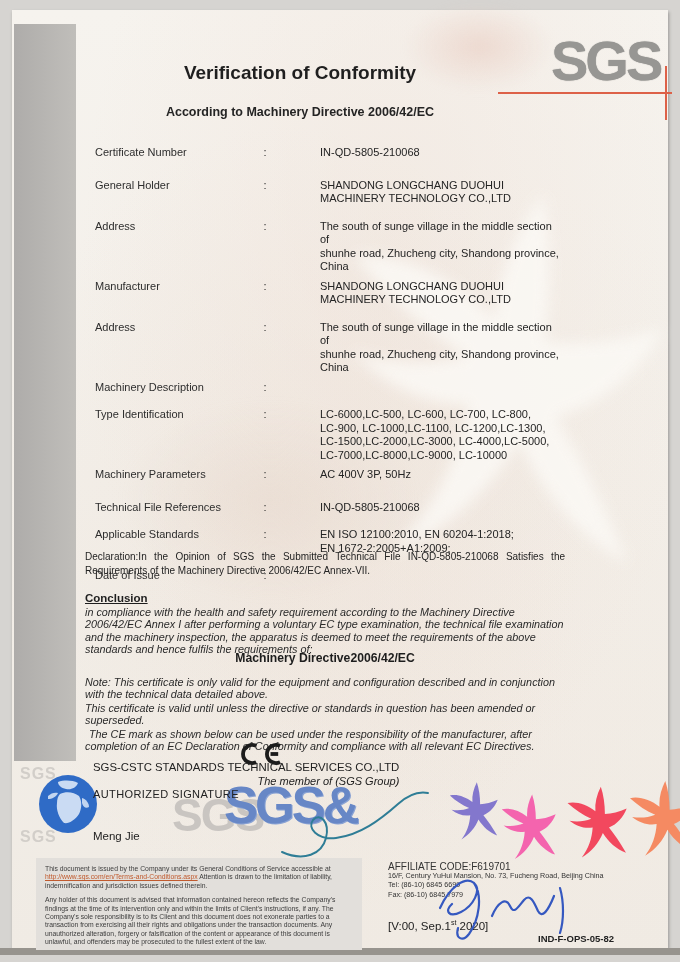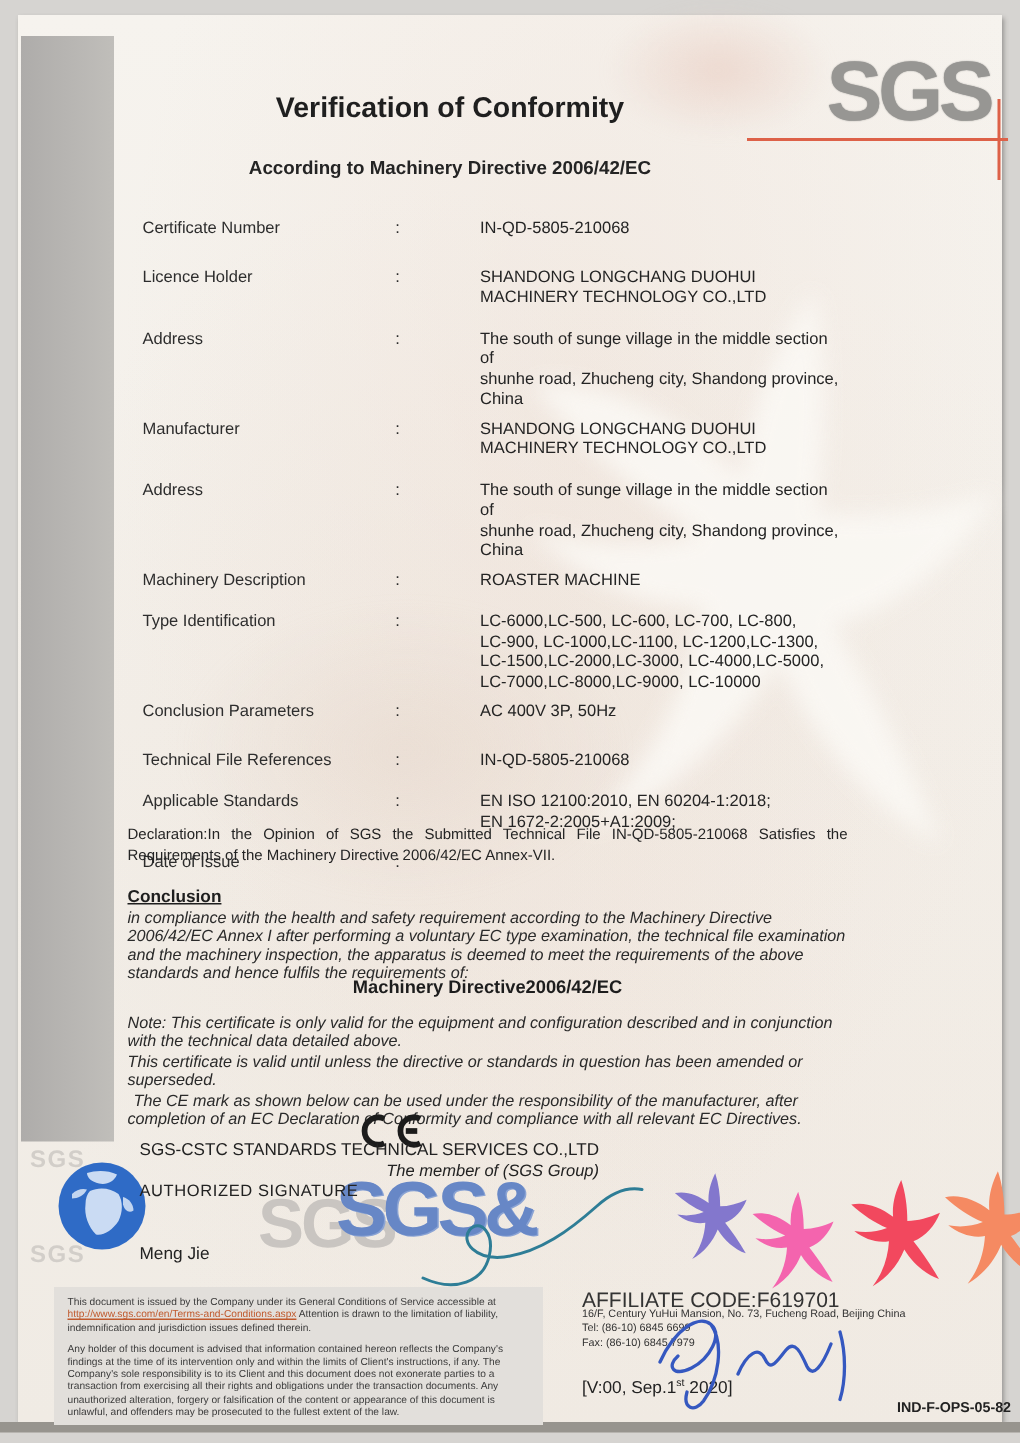--- a/index.html
+++ b/index.html
@@ -88,24 +88,24 @@
   .band { position:absolute; left:165px; top:750px; width:515px; height:120px; z-index:2; overflow:hidden; }
   .sig-teal { position:absolute; left:268px; top:778px; width:190px; height:92px; z-index:4; }
   .sig-blue { position:absolute; left:420px; top:866px; width:165px; height:84px; z-index:4; }
   
   .terms-box { position:absolute; left:36px; top:858px; width:326px; height:92px;
     background:#e2dfdb; padding:7px 9px; z-index:2; }
   .terms-box p { font-size:6.8px; line-height:8.4px; color:#3c3c3c; margin-bottom:6px; }
   .terms-link { color:#c05a2e; text-decoration:underline; }
   .affiliate { position:absolute; left:388px; top:862px; width:270px; z-index:2; }
   .affiliate div { font-size:7.2px; line-height:9.2px; color:#333; }
-  .affiliate .code { font-size:14px; }
+  .affiliate .code { font-size:10px; }
   .version { position:absolute; left:388px; top:919px; font-size:11.5px; color:#222; z-index:2; }
   .version sup { font-size:7px; }
-  .doc-code { position:absolute; left:550px; top:933px; width:124px; text-align:right;
+  .doc-code { position:absolute; left:538px; top:933px; width:124px; text-align:left;
     font-size:9.5px; font-weight:bold; color:#222; z-index:2; }
 </style>
 </head>
 <body>
 
 <svg width="0" height="0" style="position:absolute">
   <defs>
     <symbol id="bird" viewBox="0 0 100 120">
       <path d="M54 4 C48 16 45 28 46 40 C33 30 18 25 5 28 C16 38 28 46 40 51
                C30 55 19 56 8 54 C18 62 30 66 42 64 C41 80 36 95 26 108
@@ -133,21 +133,21 @@
 <div class="title">Verification of Conformity</div>
 <div class="subtitle">According to Machinery Directive 2006/42/EC</div>
 
 <div class="fields">
   <div class="field-row mb-lg">
     <span class="field-label">Certificate Number</span>
     <span class="field-colon">:</span>
     <span class="field-value">IN-QD-5805-210068</span>
   </div>
   <div class="field-row">
-    <span class="field-label">Licence Holder</span>
+    <span class="field-label">General Holder</span>
     <span class="field-colon">:</span>
     <span class="field-value">SHANDONG LONGCHANG DUOHUI
 MACHINERY TECHNOLOGY CO.,LTD</span>
   </div>
   <div class="field-row mb-sm">
     <span class="field-label">Address</span>
     <span class="field-colon">:</span>
     <span class="field-value">The south of sunge village in the middle section of
 shunhe road, Zhucheng city, Shandong province,
 China</span>
@@ -161,32 +161,31 @@
   <div class="field-row mb-sm">
     <span class="field-label">Address</span>
     <span class="field-colon">:</span>
     <span class="field-value">The south of sunge village in the middle section of
 shunhe road, Zhucheng city, Shandong province,
 China</span>
   </div>
   <div class="field-row">
     <span class="field-label">Machinery Description</span>
     <span class="field-colon">:</span>
-    <span class="field-value">ROASTER MACHINE</span>
   </div>
   <div class="field-row mb-sm">
     <span class="field-label">Type Identification</span>
     <span class="field-colon">:</span>
     <span class="field-value">LC-6000,LC-500, LC-600,  LC-700, LC-800,
 LC-900, LC-1000,LC-1100, LC-1200,LC-1300,
 LC-1500,LC-2000,LC-3000, LC-4000,LC-5000,
 LC-7000,LC-8000,LC-9000, LC-10000</span>
   </div>
   <div class="field-row mb-lg">
-    <span class="field-label">Conclusion Parameters</span>
+    <span class="field-label">Machinery Parameters</span>
     <span class="field-colon">:</span>
     <span class="field-value">AC 400V 3P, 50Hz</span>
   </div>
   <div class="field-row">
     <span class="field-label">Technical File References</span>
     <span class="field-colon">:</span>
     <span class="field-value">IN-QD-5805-210068</span>
   </div>
   <div class="field-row">
     <span class="field-label">Applicable Standards</span>

